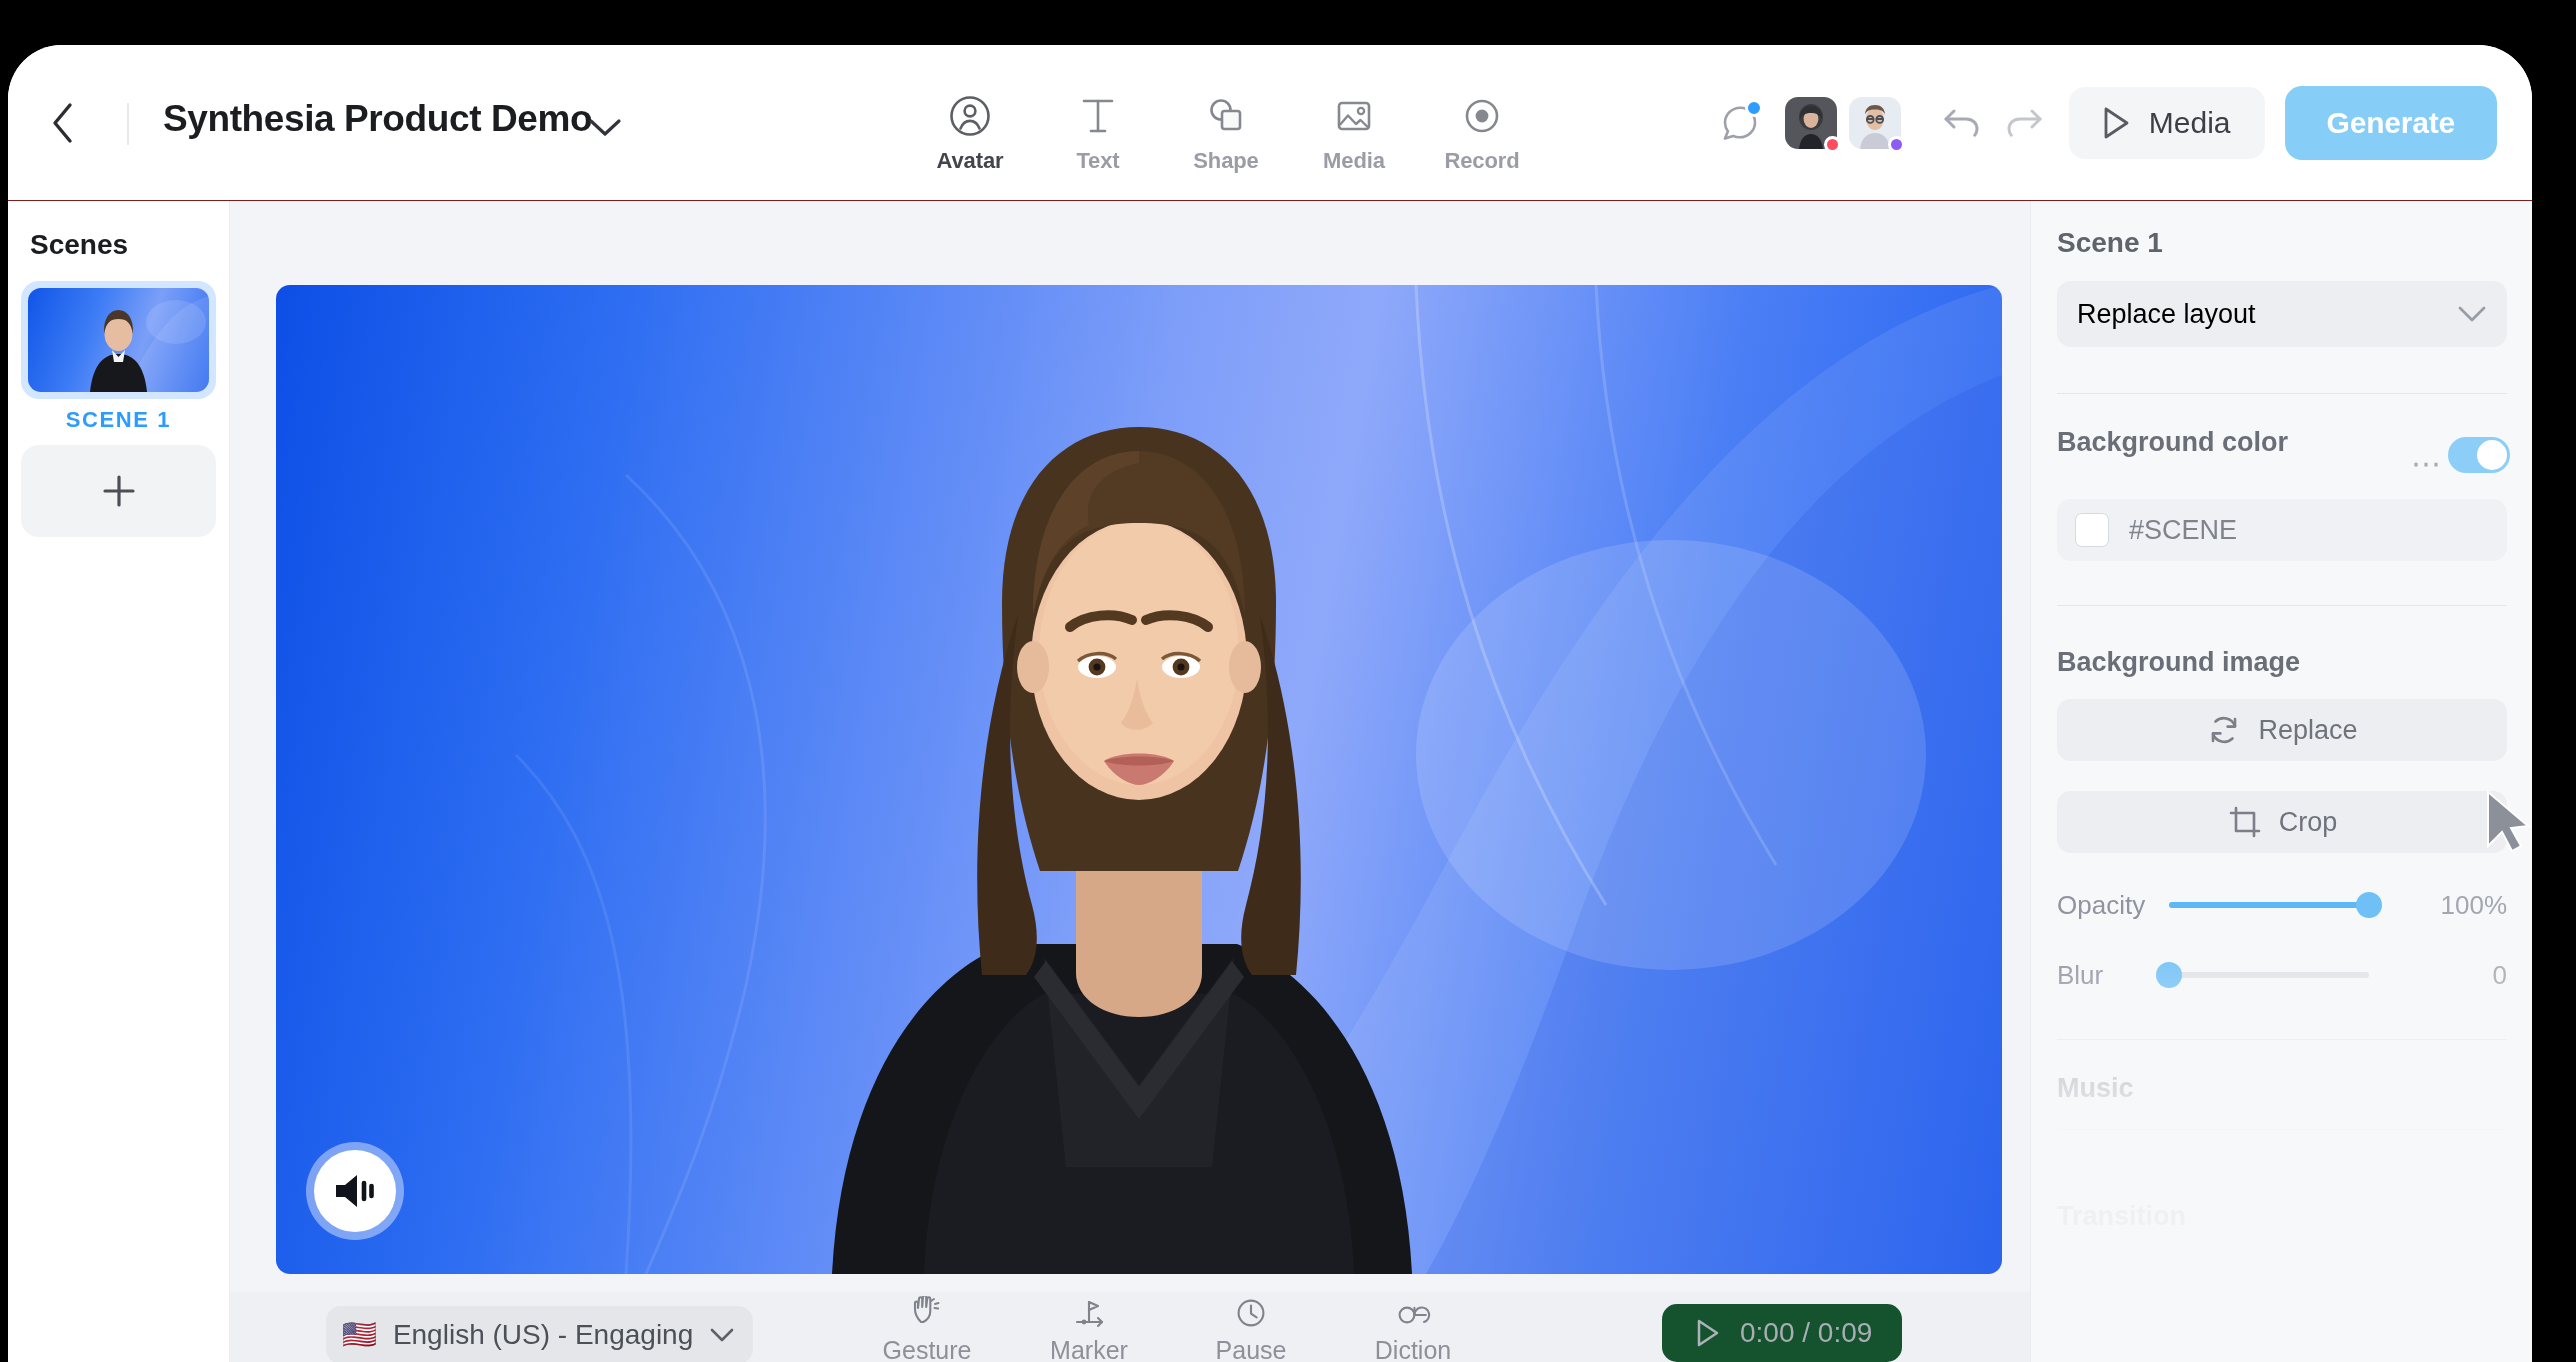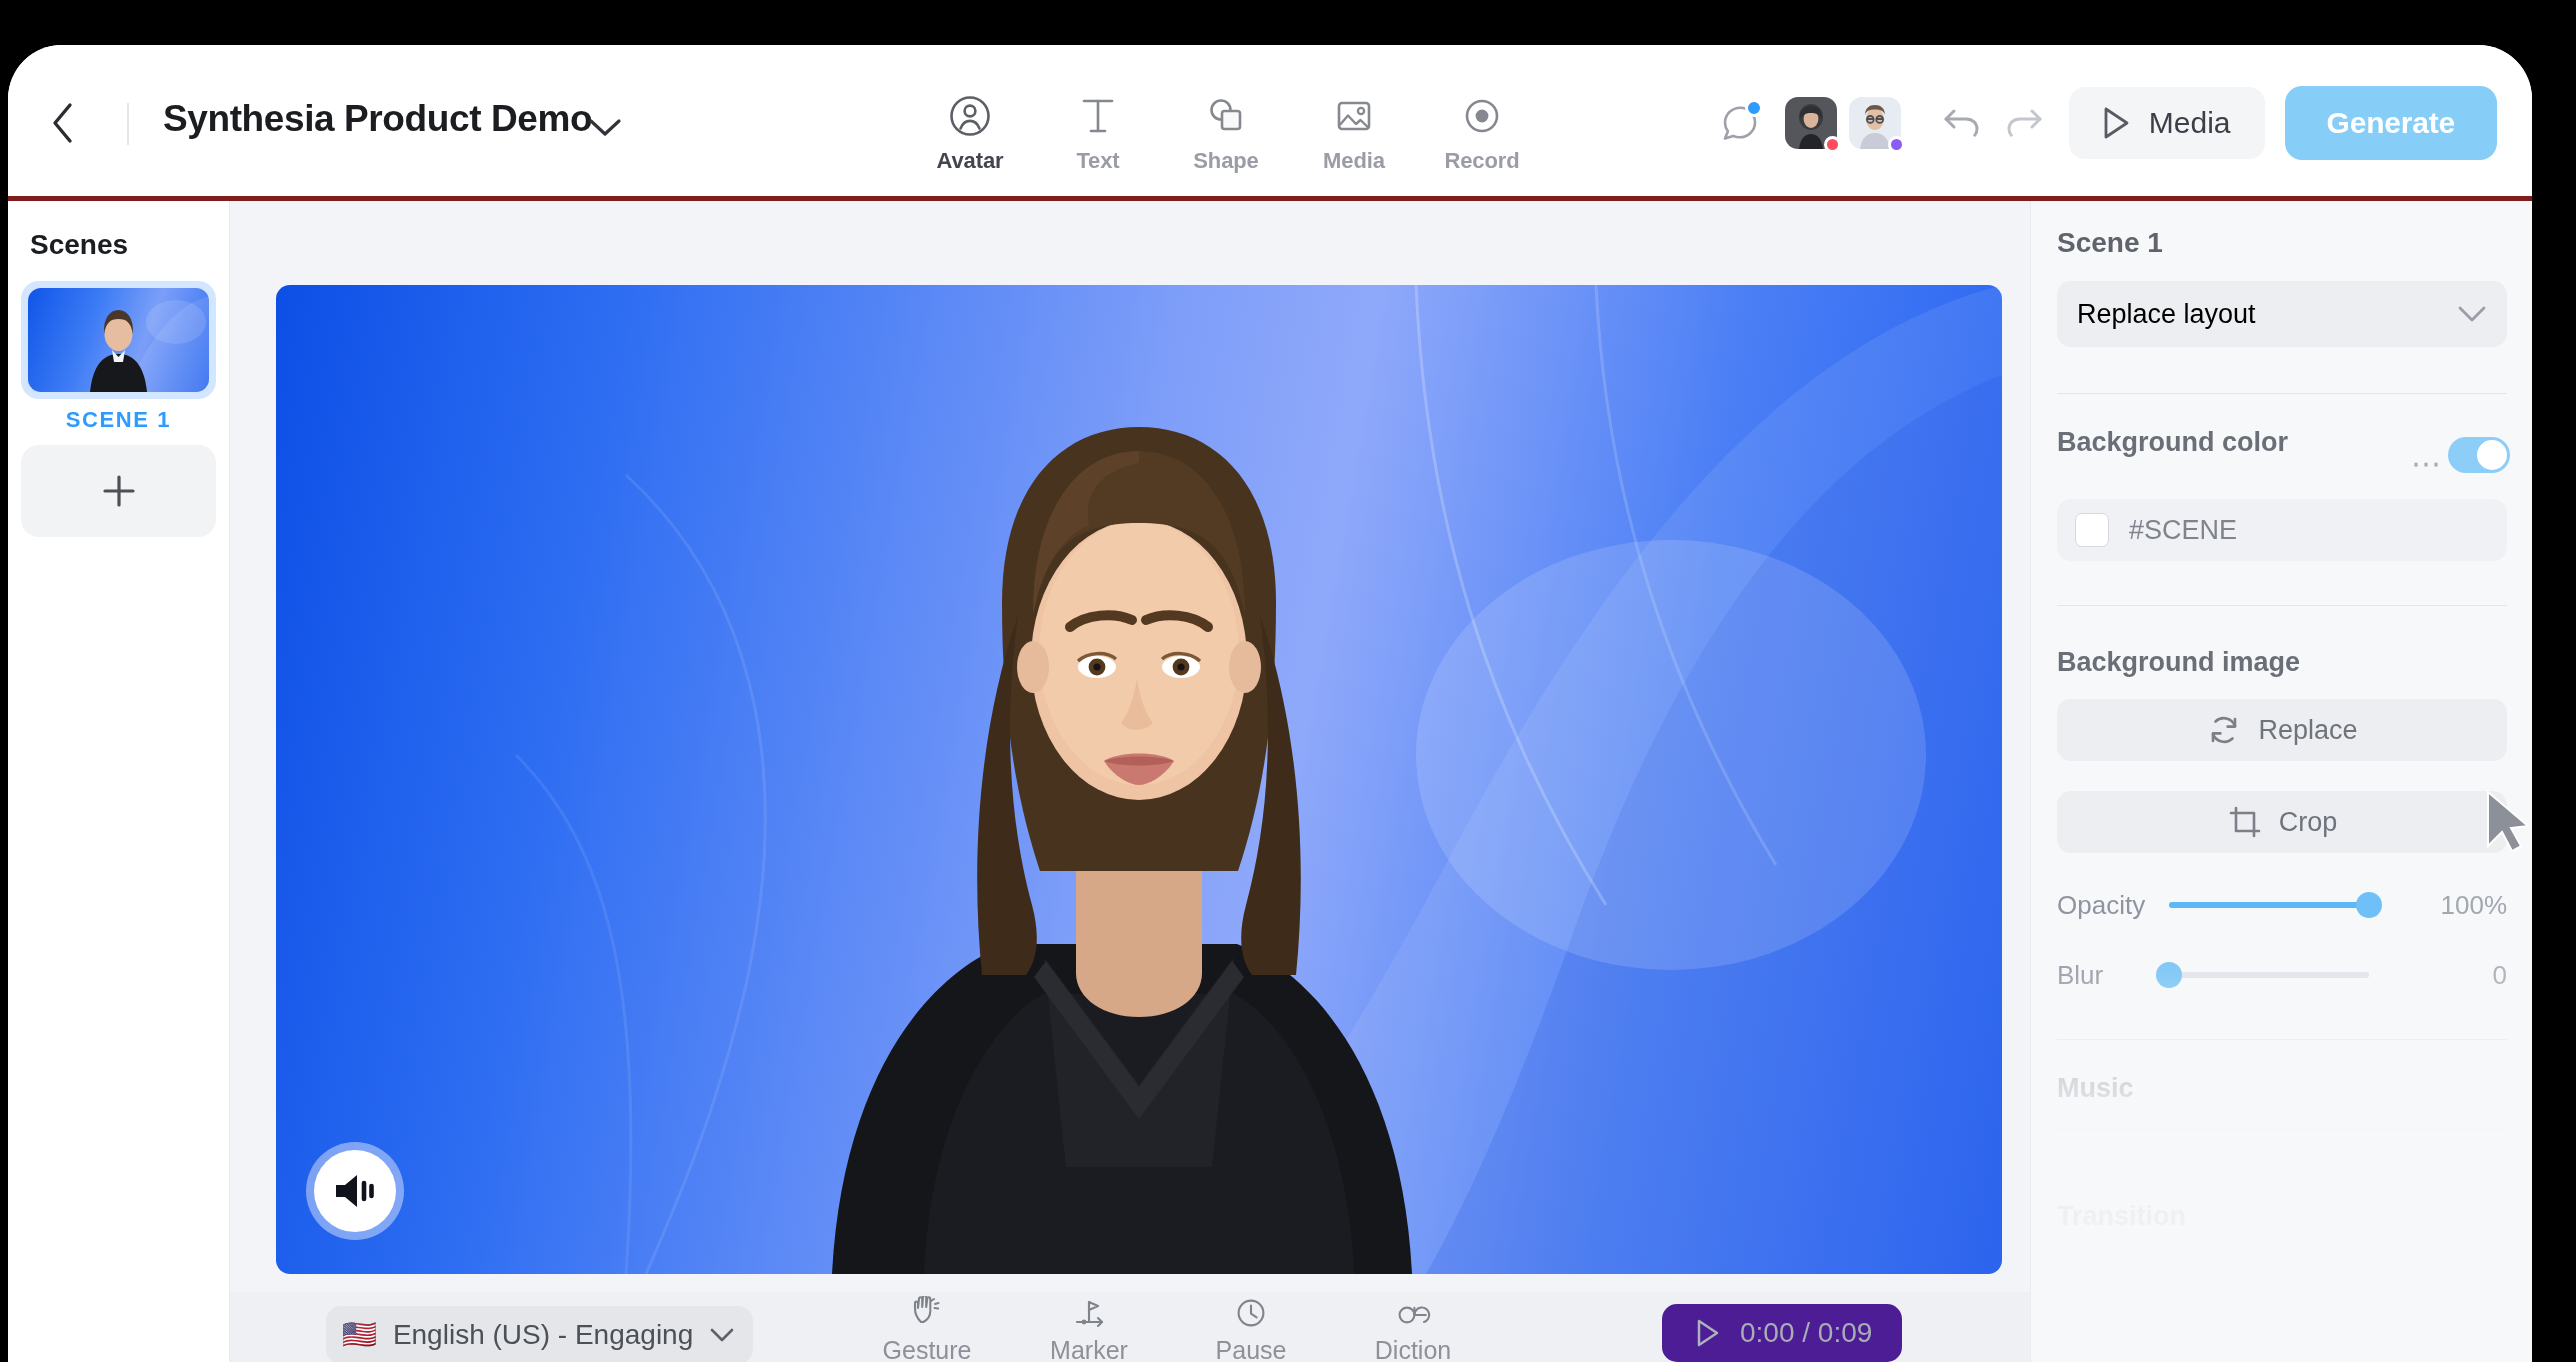--- a/index.html
+++ b/index.html
@@ -31,21 +31,21 @@
     overflow: hidden;
   }
 
   
   #header {
     position: absolute;
     left: 0; top: 0;
     width: 2524px;
     height: 156px;
     background: #ffffff;
-    border-bottom: 5px solid #7f1d1d;
+    border-bottom: 1px solid #7f1d1d;
   }
 
   .hdr-back {
     position: absolute;
     left: 27px; top: 51px;
     width: 54px; height: 54px;
     display: flex; align-items: center; justify-content: center;
     cursor: pointer;
   }
   .hdr-divider {
@@ -454,21 +454,21 @@
   }
   .stool .sicon { height: 40px; display:flex; align-items:center; justify-content:center; }
   .stool .slabel { font-size: 25px; color: #8d9099; }
 
   #time-chip {
     position: absolute;
     left: 1432px; top: 12px;
     height: 58px;
     padding: 0 30px;
     border-radius: 15px;
-    background: #4c1d95;
+    background: #14532d;
     display: flex; align-items: center; gap: 18px;
     cursor: pointer;
   }
   #time-chip .tctext {
     font-size: 28px;
     color: #a9adb6;
     font-weight: 500;
   }
 
   

